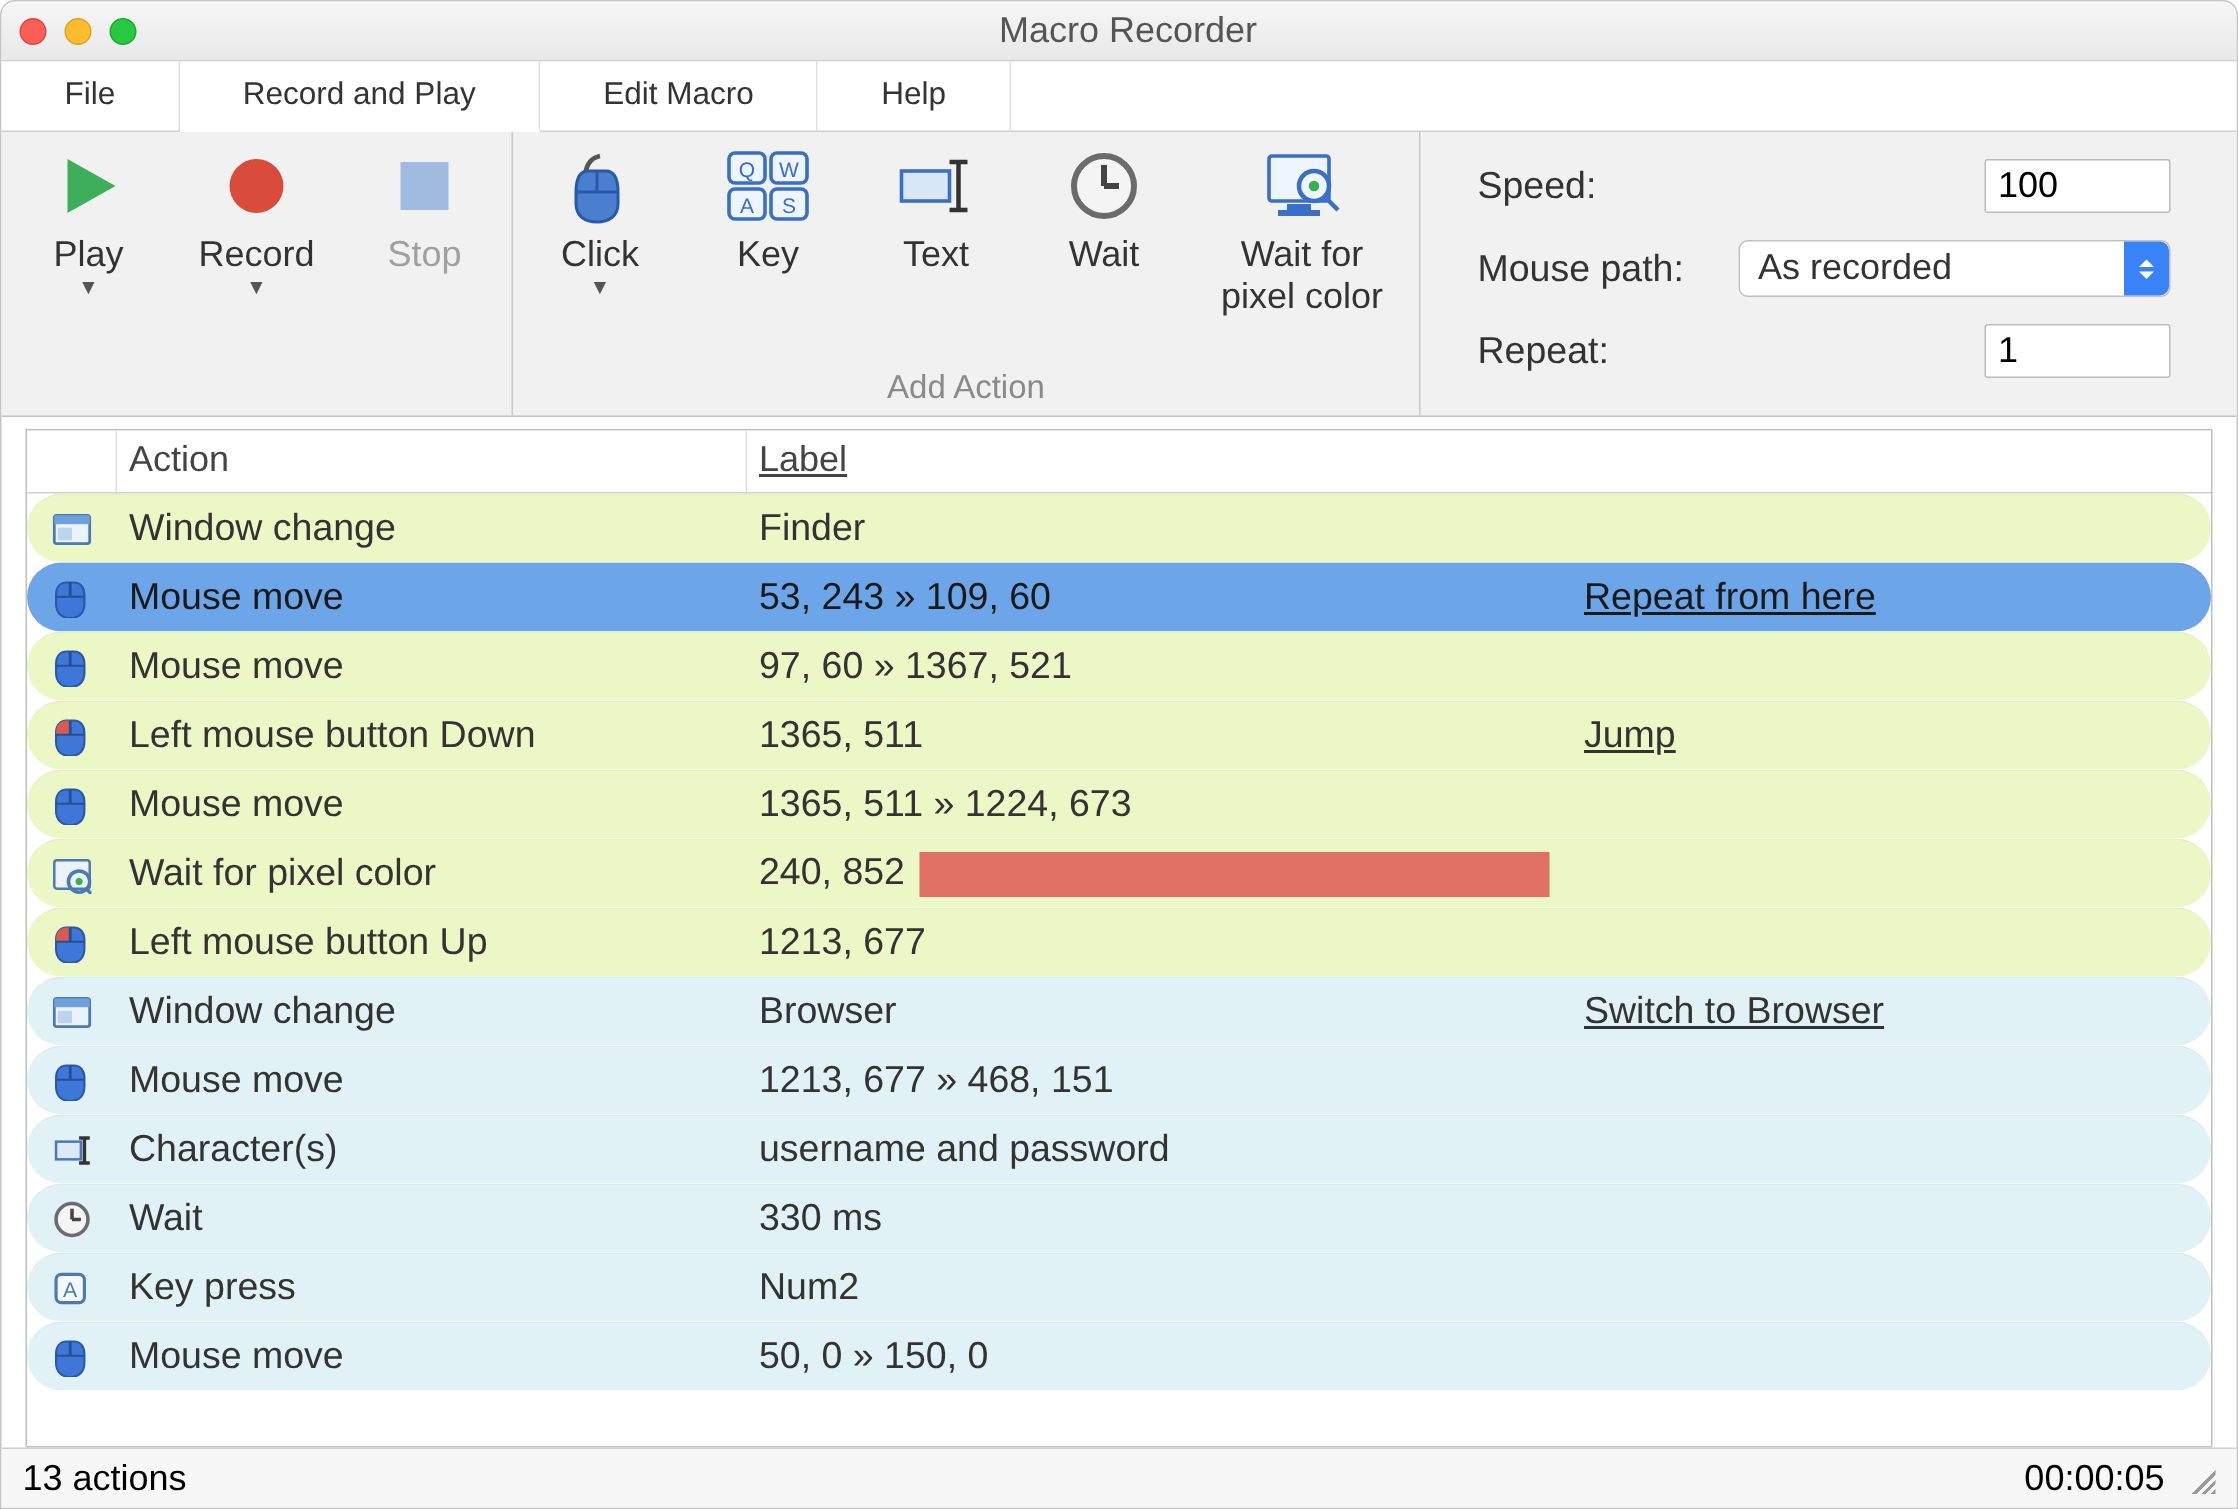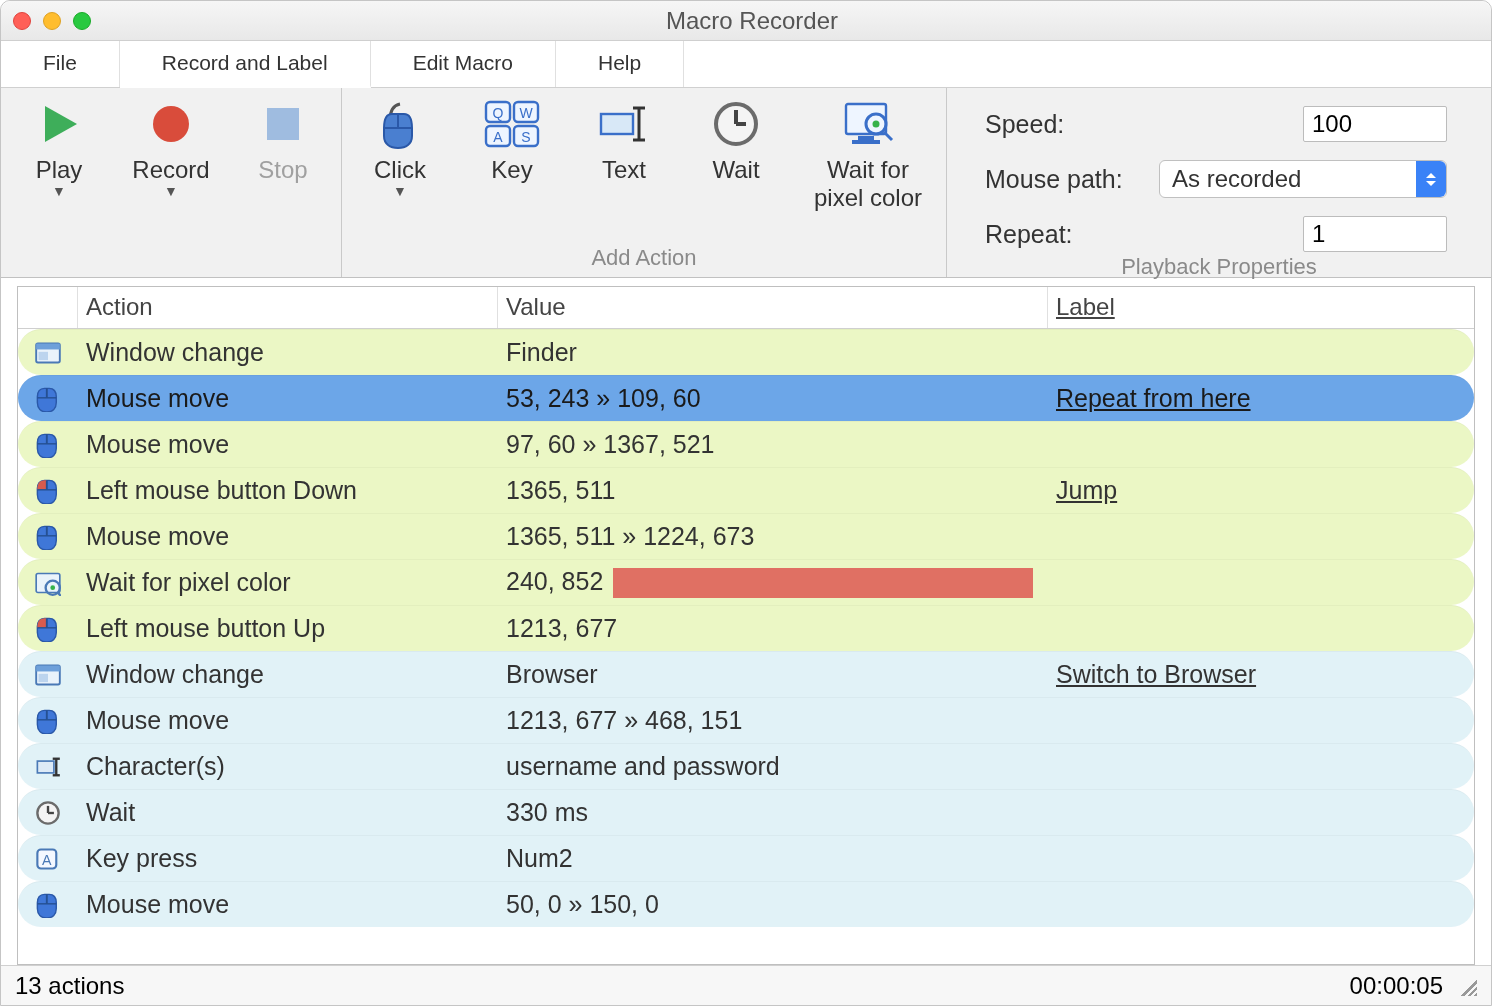--- a/index.html
+++ b/index.html
@@ -90,21 +90,21 @@
   .rbtn .lbl { font-size: 24px; color: #333; text-align: center; line-height: 1.15; }
   .rbtn .lbl.disabled { color: #a0a0a0; }
   .rbtn .caret {
     font-size: 14px; color: #555; line-height: 0.5;
   }
   
   .props { flex: 1; padding: 10px 26px 2px 20px; display: flex; flex-direction: column; gap: 18px; }
   .prop-row { display: flex; align-items: center; gap: 14px; }
   .prop-row label { font-size: 25px; color: #333; width: 160px; }
   .prop-row input[type=text] {
-    width: 144px; height: 36px; font-size: 24px;
+    width: 124px; height: 36px; font-size: 24px;
     border: 1px solid #bcbcbc; border-radius: 2px;
     padding: 2px 8px; background: #fff;
   }
   .prop-row .select {
     flex: 1; height: 38px;
     border: 1px solid #c0c0c0; border-radius: 6px;
     display: flex; align-items: center; justify-content: space-between;
     padding-left: 12px; background: #fff;
     position: relative;
   }
@@ -231,21 +231,21 @@
     <div class="traffic">
       <span class="tl-close"></span>
       <span class="tl-min"></span>
       <span class="tl-max"></span>
     </div>
     <div class="titletext">Macro Recorder</div>
   </div>
 
   <div class="tabs">
     <div class="tab">File</div>
-    <div class="tab active">Record and Label</div>
+    <div class="tab active">Record and Play</div>
     <div class="tab">Edit Macro</div>
     <div class="tab">Help</div>
   </div>
 
   <div class="ribbon">
 
     <div class="ribbon-group">
       <div class="rbtns">
         <div class="rbtn">
           <div class="ico">
@@ -358,29 +358,27 @@
             <span>As recorded</span>
             <span class="sel-caret"></span>
           </div>
         </div>
         <div class="prop-row">
           <label>Repeat:</label>
           <div style="flex:1"></div>
           <input type="text" value="1" style="">
         </div>
       </div>
-      <div class="group-label">Playback Properties</div>
     </div>
   </div>
 
   <div class="table-wrap">
     <div class="thead">
       <div class="col-icon"></div>
       <div class="col-action">Action</div>
-      <div class="col-value">Value</div>
       <div class="col-label">Label</div>
     </div>
     <div class="tbody" id="tbody">
         <div class="trow green">
           <div class="col-icon">
             <svg width="26" height="26" viewBox="0 0 22 22">
               <use href="#ico-window"></use>
             </svg>
           </div>
           <div class="col-action">Window change</div>

